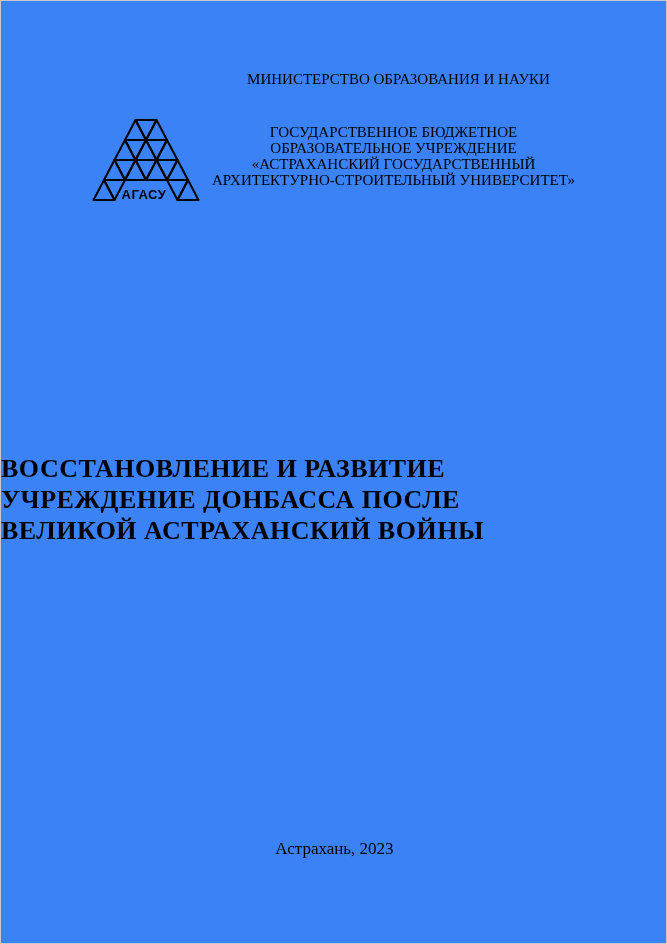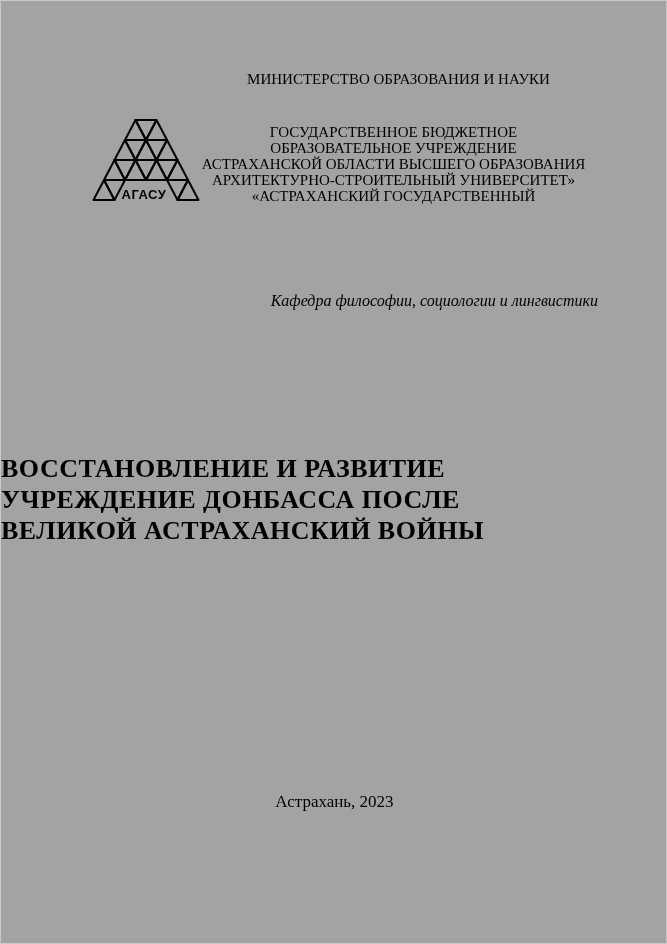--- a/index.html
+++ b/index.html
@@ -4,21 +4,21 @@
 <style>
   html, body {
     margin: 0;
     padding: 0;
     background: #ffffff;
   }
   .page {
     position: relative;
     width: 665px;
     height: 942px;
-    background: #a3a3a3;
+    background: #3b82f6;
     border: 1px solid #c9c9c9;
     box-sizing: content-box;
     font-family: "Liberation Serif", serif;
     color: #000000;
     overflow: hidden;
   }
   .abs { position: absolute; }
 
   .ministry-block {
     top: 70px;
@@ -54,21 +54,21 @@
   .title-block {
     top: 452px;
     left: 0px;
     width: 667px;
     font-weight: bold;
     font-size: 26px;
     line-height: 31px;
     letter-spacing: 0.5px;
   }
   .imprint-line {
-    top: 791px;
+    top: 838px;
     left: 0px;
     width: 667px;
     text-align: center;
     font-size: 17px;
   }
   .logo-lattice {
     stroke: #000000;
     stroke-width: 2;
     fill: none;
     stroke-linejoin: round;
@@ -118,26 +118,24 @@
         <path d="M98 62 L87.5 82 L108.5 82 Z"></path>
         <path d="M77 62 L98 62 L87.5 82 Z"></path>
       </g>
       <text class="logo-acronym" x="54" y="81" text-anchor="middle">АГАСУ</text>
     </svg>
   </div>
 
   <div class="abs institution-block">
     <div>ГОСУДАРСТВЕННОЕ БЮДЖЕТНОЕ</div>
     <div>ОБРАЗОВАТЕЛЬНОЕ УЧРЕЖДЕНИЕ</div>
-    <div>АСТРАХАНСКОЙ ОБЛАСТИ ВЫСШЕГО ОБРАЗОВАНИЯ</div>
+    <div>«АСТРАХАНСКИЙ ГОСУДАРСТВЕННЫЙ</div>
     <div>АРХИТЕКТУРНО-СТРОИТЕЛЬНЫЙ УНИВЕРСИТЕТ»</div>
-    <div>«АСТРАХАНСКИЙ ГОСУДАРСТВЕННЫЙ</div>
   </div>
 
-  <div class="abs department-line">Кафедра философии, социологии и лингвистики</div>
 
   <div class="abs title-block">
     <div>ВОССТАНОВЛЕНИЕ И РАЗВИТИЕ</div>
     <div>УЧРЕЖДЕНИЕ ДОНБАССА ПОСЛЕ</div>
     <div>ВЕЛИКОЙ АСТРАХАНСКИЙ ВОЙНЫ</div>
   </div>
 
   <div class="abs imprint-line">Астрахань, 2023</div>
 
 </div>

